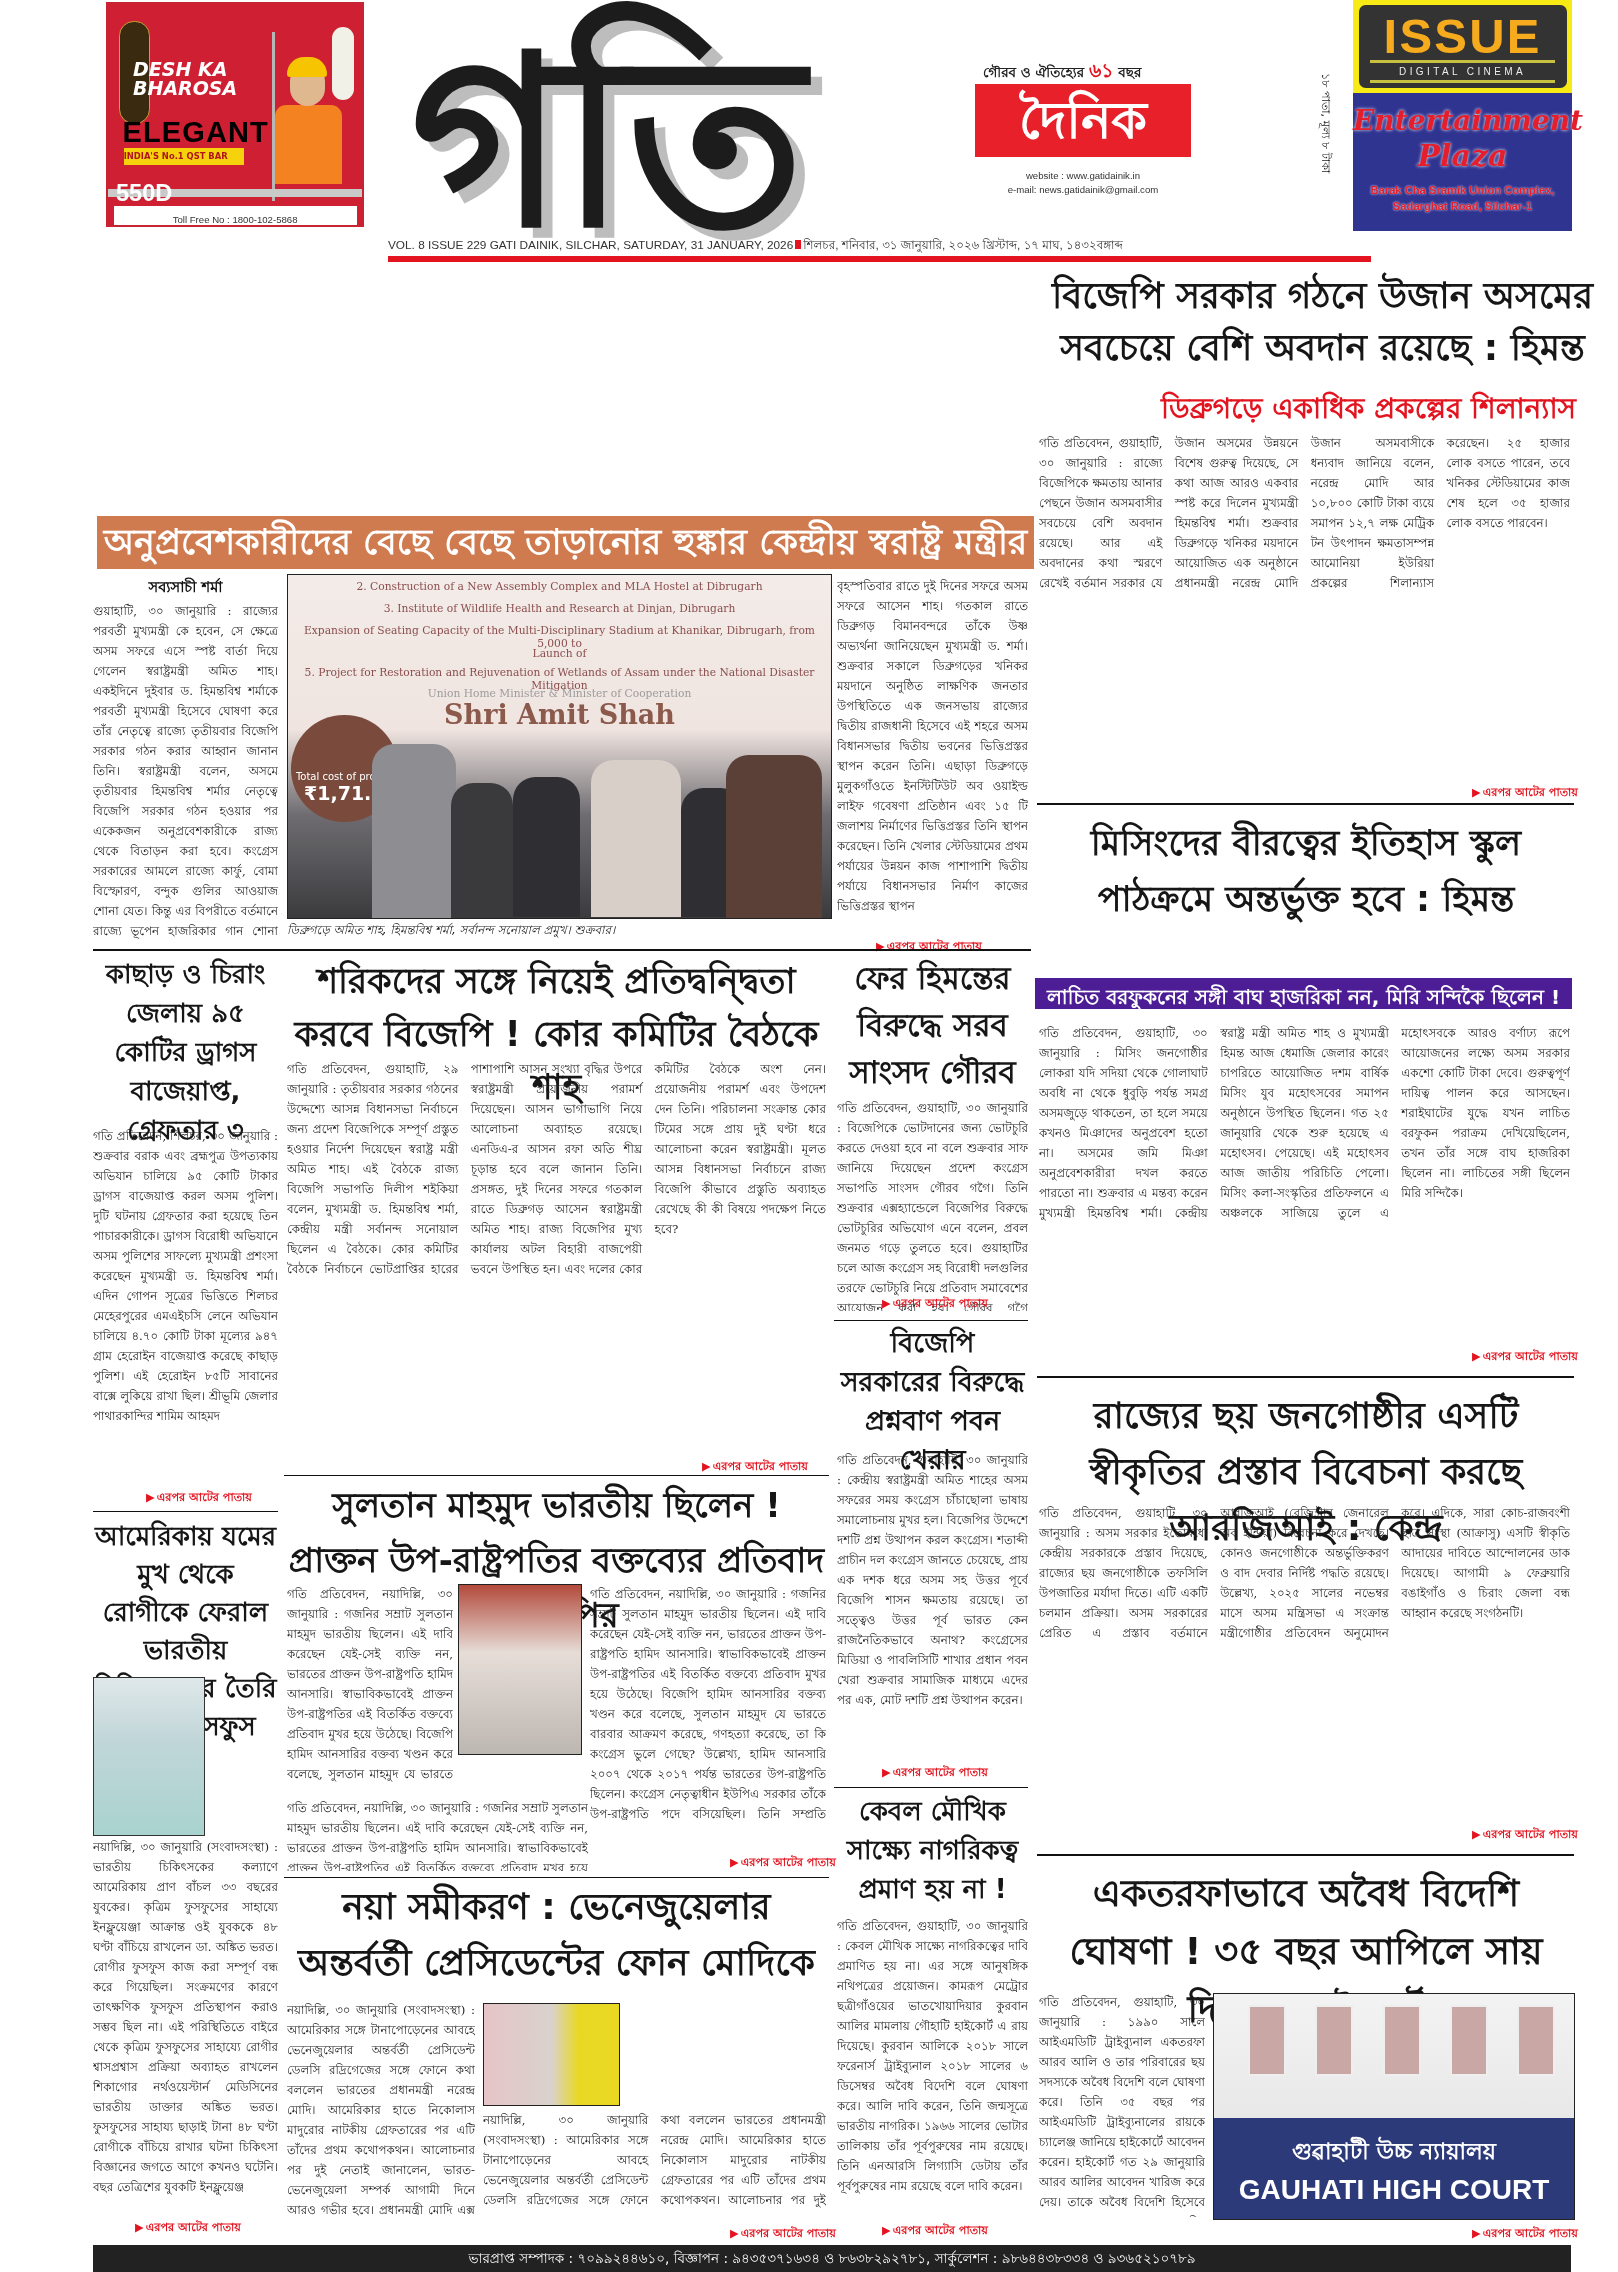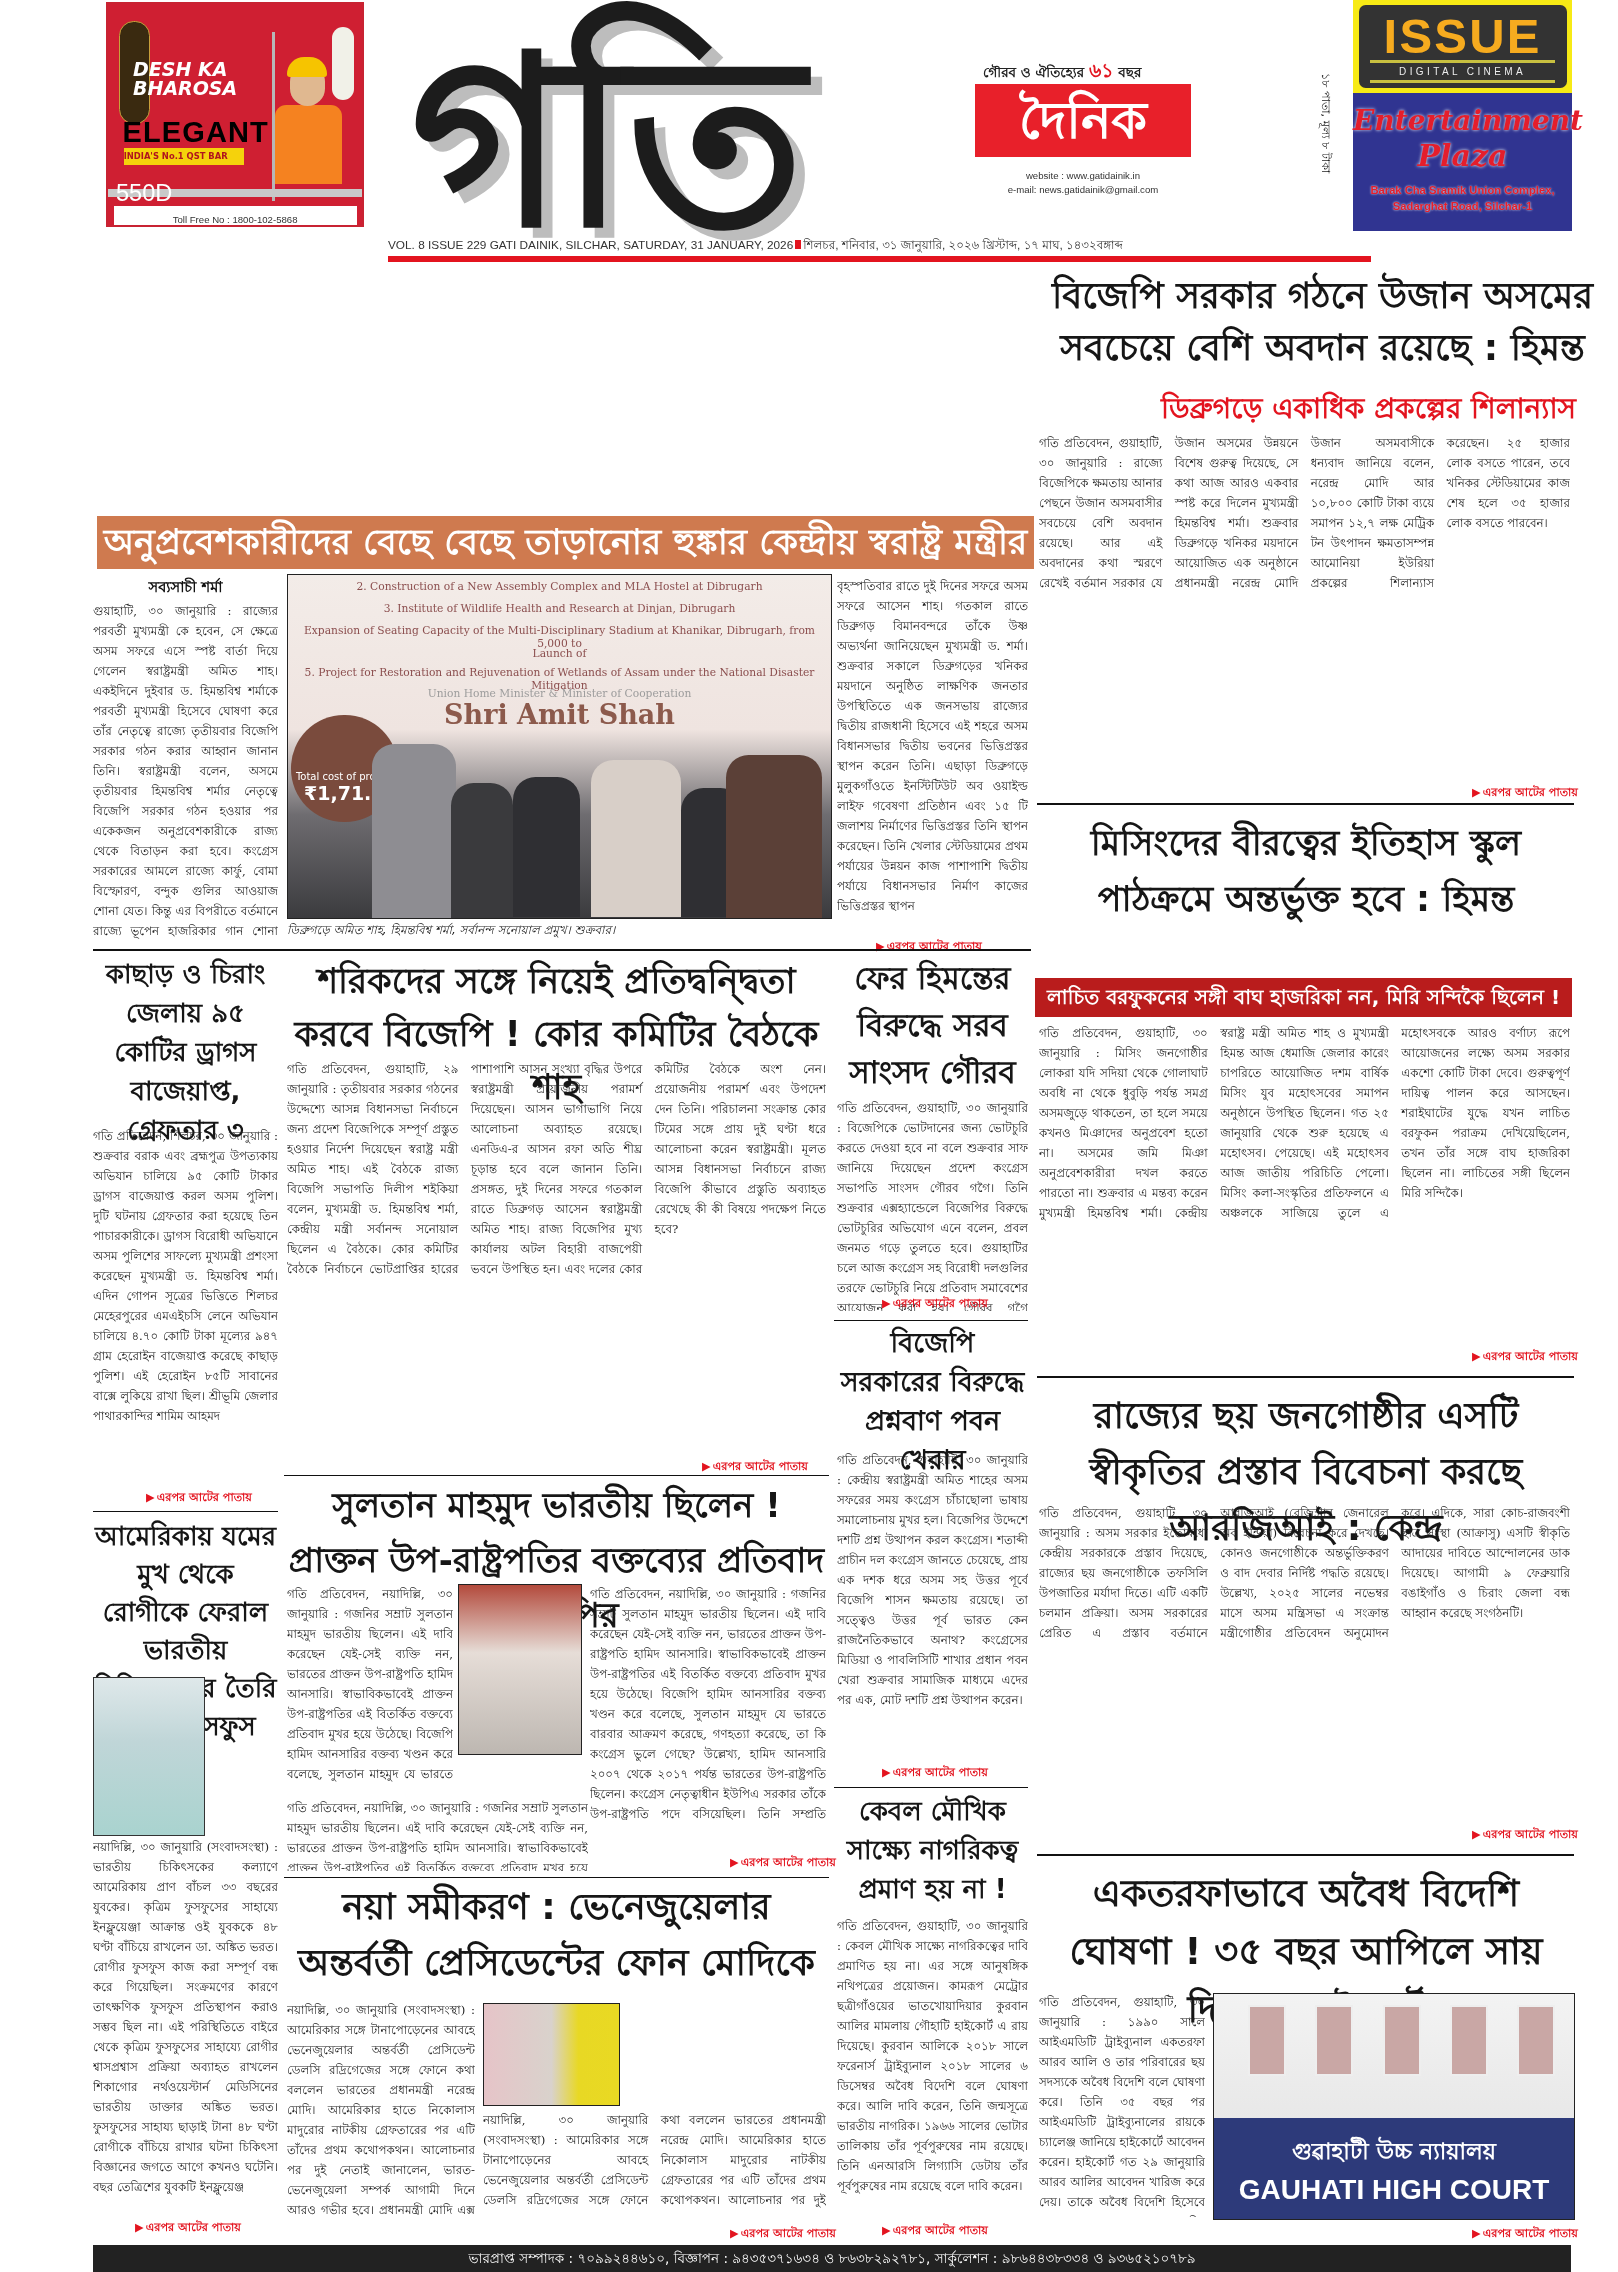--- a/index.html
+++ b/index.html
@@ -15,21 +15,21 @@
   .ad-left .badge{position:absolute;left:11.2px;top:17px;width:29px;height:101px;border-radius:14.6px;background:#3a2a10;border:1.7px solid #c9a13b;}
   .ad-left .eco{position:absolute;right:7.9px;top:22.5px;width:22.5px;height:73px;border-radius:11.2px;background:#f1f1e8;}
   .ad-left .slogan{position:absolute;left:25px;top:56px;width:101px;color:#fff;font-weight:bold;font-size:19px;line-height:19px;font-style:italic;}
   .ad-left .brand{position:absolute;left:14.6px;top:112px;color:#000000;font-weight:bold;font-size:29px;letter-spacing:1.1px;font-family:"Liberation Sans",sans-serif;}
   .ad-left .strip{position:absolute;left:15.7px;top:144px;width:120px;height:17px;background:#f5d20c;color:#b0141e;font-weight:bold;font-size:8.4px;line-height:17px;}
   .ad-left .worker{position:absolute;left:158px;top:49px;width:84px;height:129px;}
   .ad-left .worker .head{position:absolute;left:23.6px;top:11.2px;width:35px;height:42px;border-radius:18px;background:#e0b890;}
   .ad-left .worker .helmet{position:absolute;left:21.3px;top:3.4px;width:40px;height:20px;border-radius:20px 20px 3.4px 3.4px;background:#f6c400;}
   .ad-left .worker .vest{position:absolute;left:9px;top:52px;width:67px;height:79px;background:#f58220;border-radius:11.2px 11.2px 0 0;}
   .ad-left .rod{position:absolute;left:164px;top:28px;width:3.4px;height:169px;background:#b7b7b7;}
-  .ad-left .size{position:absolute;left:7.9px;top:176px;color:#fff;font-weight:normal;font-size:23.6px;font-family:"Liberation Sans",sans-serif;}
+  .ad-left .size{position:absolute;left:7.9px;top:176px;color:#fff;font-weight:bold;font-size:23.6px;font-family:"Liberation Sans",sans-serif;}
   .ad-left .bar{position:absolute;left:0;top:185px;width:258px;height:7.9px;background:#c9c9c9;z-index:0;}
   .ad-left .foot{position:absolute;left:5.6px;top:202px;width:243px;height:62px;background:#fff;text-align:center;font-size:9.6px;color:#333;font-family:"Liberation Sans",sans-serif;}
   .ad-left .foot div{line-height:18px;}
 
   .masthead-logo{left:388px;top:0px;width:438px;height:225px;}
   .logo-text{position:absolute;left:22.5px;top:-39px;font-size:236px;font-weight:bold;color:#1c1c1c;font-family:"DejaVu Sans",sans-serif;text-shadow:11.2px 10px 0 #bdbdbd;letter-spacing:-5.6px;}
   .tagline{left:983px;top:56px;font-size:13.5px;font-weight:bold;color:#222;}
   .tagline .num{color:#e3141f;font-size:19px;}
   .dainik{left:975px;top:84px;width:216px;height:73px;background:#e8202a;color:#fff;font-size:51px;font-weight:bold;text-align:center;line-height:73px;}
   .web{left:975px;top:169px;width:216px;text-align:center;font-size:9.6px;color:#333;line-height:13.5px;font-family:"Liberation Sans",sans-serif;}
@@ -52,21 +52,21 @@
   .lead-hl{left:90px;top:287px;width:921px;font-size:84px;}
   .orange-band{left:97px;top:516px;width:937px;height:53px;background:#cf7a4f;color:#fff;font-size:35px;font-weight:bold;text-align:center;line-height:53px;}
   .photo-main{left:287px;top:574px;width:543px;height:343px;background:linear-gradient(180deg,#f3ece8 0%,#efe4e0 45%,#6e6c70 70%,#3b3b3e 100%);border:1.7px solid #222;overflow:hidden;}
   .photo-main .line{position:absolute;left:0;width:543px;text-align:center;color:#8b4e4e;font-family:"DejaVu Serif",serif;font-size:10.7px;}
   .photo-main .amit{position:absolute;left:0;width:543px;top:124px;text-align:center;color:#8c5a4c;font-family:"DejaVu Serif",serif;font-weight:bold;font-size:27px;}
   .photo-main .person{position:absolute;border-radius:22.5px 22.5px 0 0;}
   .caption{left:287px;top:921px;width:543px;font-size:11.8px;color:#222;font-style:italic;}
 
   .right-hl1{left:1039px;top:270px;width:567px;font-size:36px;line-height:52px;}
   .right-red{left:1085px;top:393px;width:567px;font-size:28px;color:#e3141f;}
-  .teal-band{left:1035px;top:978px;width:537px;height:39px;background:#b91c1c;color:#fff;font-size:20px;font-weight:bold;text-align:center;line-height:39px;}
+  .teal-band{left:1035px;top:978px;width:537px;height:31px;background:#4c1d95;color:#fff;font-size:20px;font-weight:bold;text-align:center;line-height:39px;}
   .doc-photo{left:93px;top:1677px;width:110px;height:157px;background:linear-gradient(180deg,#dfe8ea 0%,#c0d6d8 40%,#a9d3cf 100%);border:1.1px solid #333;}
   .court-photo{left:1213px;top:1993px;width:360px;height:225px;border:1.7px solid #222;background:linear-gradient(180deg,#f3f3f3 0%,#e8e8e8 55%,#2d3a7a 55%,#2d3a7a 100%);overflow:hidden;}
   .court-photo .w{position:absolute;top:11.2px;width:34px;height:67px;background:#c9a7a5;border:2.2px solid #eee;}
   .court-photo .sign1{position:absolute;left:22.5px;top:140px;width:315px;text-align:center;color:#fff;font-size:22.5px;font-weight:bold;}
   .court-photo .sign2{position:absolute;left:22.5px;top:180px;width:315px;text-align:center;color:#fff;font-size:28px;font-weight:bold;font-family:"Liberation Sans",sans-serif;}
   .ansari-photo{left:458px;top:1584px;width:122px;height:169px;border:1.7px solid #222;background:linear-gradient(180deg,#b34a3c 0%,#e6ddd7 40%,#bdb7b1 100%);}
   .modi-photo{left:483px;top:2003px;width:135px;height:101px;border:1.7px solid #222;background:linear-gradient(90deg,#e6c4c8 0%,#d9d2cc 50%,#e8d824 70%,#e9d923 100%);}
 
   .footer{left:93px;top:2245px;width:1478px;height:27px;background:#222;color:#fff;font-size:13.5px;text-align:center;line-height:27px;}
 </style>

